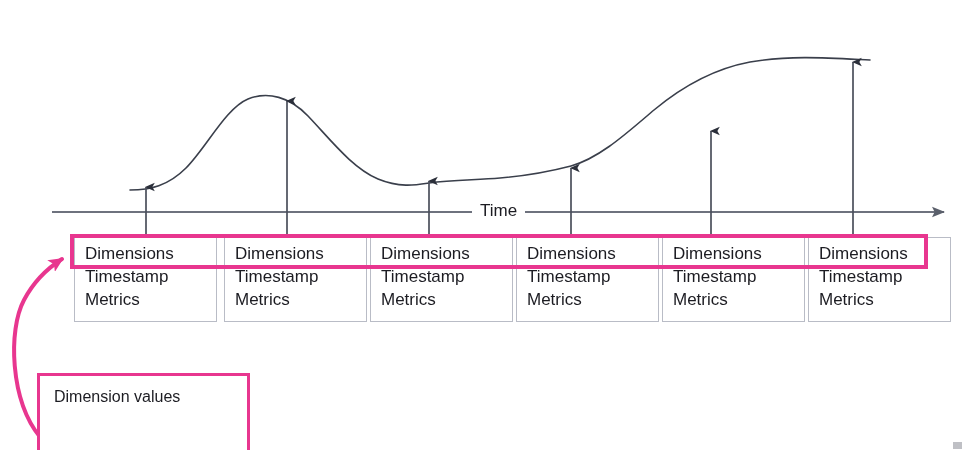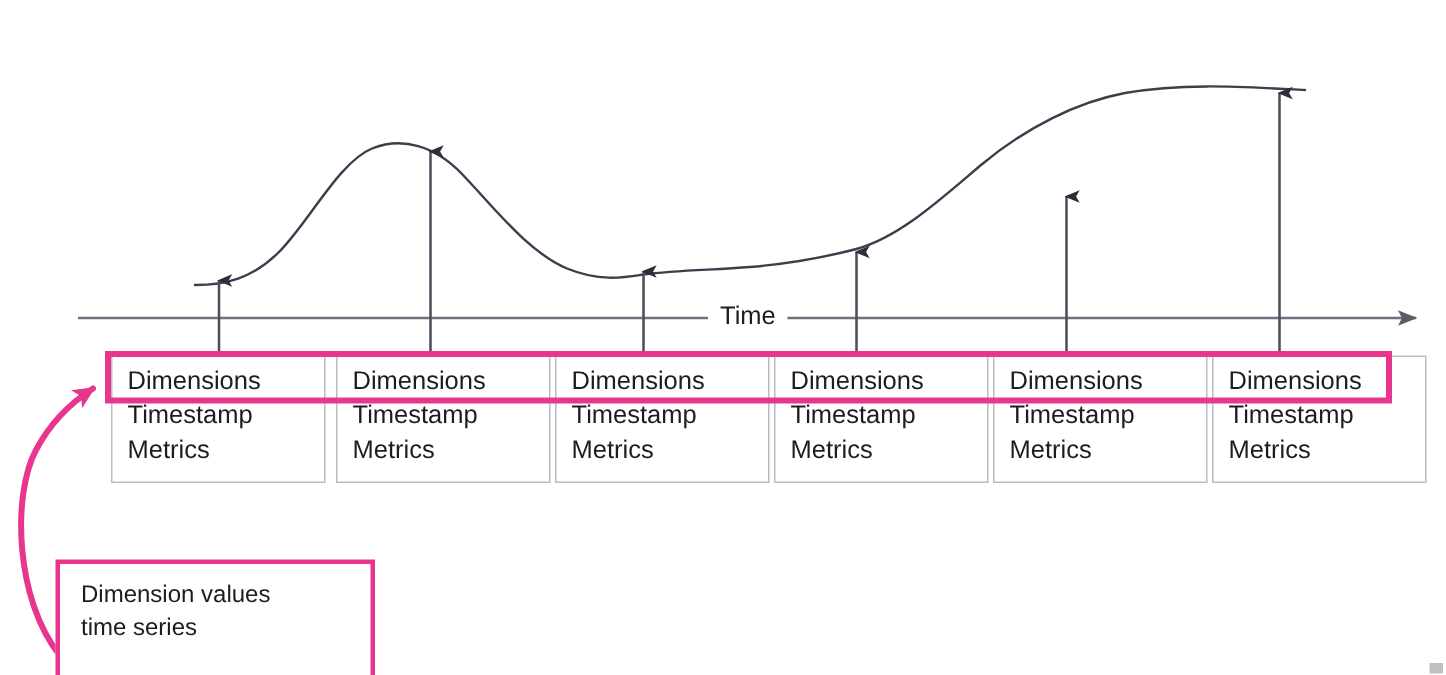--- a/index.html
+++ b/index.html
@@ -175,18 +175,17 @@
       <div class="record-line">Dimensions</div>
       <div class="record-line">Timestamp</div>
       <div class="record-line">Metrics</div>
     </div>
   </div>
 
   <div class="highlight-rect" style="left:70px; top:234px; width:858px; height:35px;"></div>
 
   <div class="callout" style="left:37px; top:345px; width:213px; height:91px;">
     <div class="callout-text">Dimension values</div>
-    <div class="callout-text">time series</div>
   </div>
 
   <div class="corner-mark"></div>
 
 </div>
 
 </body></html>

